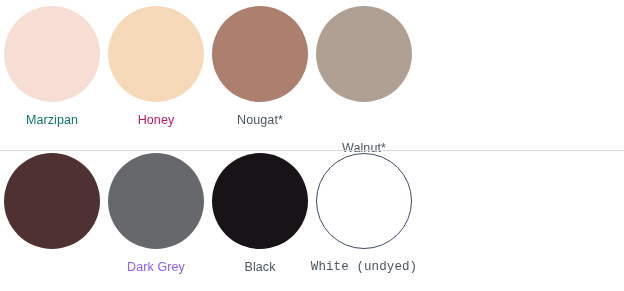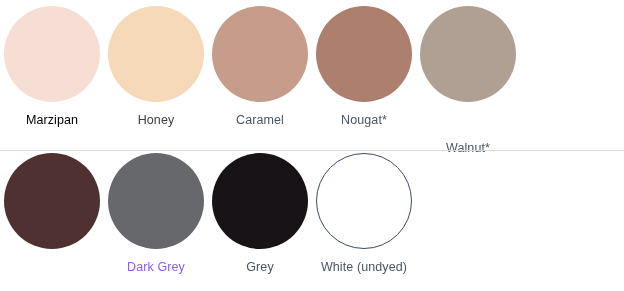--- a/index.html
+++ b/index.html
@@ -123,32 +123,28 @@
 </style>
 </head>
 <body style="background: rgb(255, 255, 255);">
 
 <div id="palette">
 
   <div class="swatch-row" id="row-top">
 
     <div class="swatch-cell">
       <div class="swatch-disc" style="background: rgb(246, 222, 212);"></div>
-      <div class="swatch-label" style="color: #000000;">Marzipan</div>
+      <div class="swatch-label" style="color: #0f766e;">Marzipan</div>
     </div>
 
     <div class="swatch-cell">
       <div class="swatch-disc" style="background: rgb(245, 217, 184);"></div>
-      <div class="swatch-label" style="color: #404040;">Honey</div>
+      <div class="swatch-label" style="color: #be185d;">Honey</div>
     </div>
 
-    <div class="swatch-cell">
-      <div class="swatch-disc" style="background: rgb(198, 156, 138);"></div>
-      <div class="swatch-label" style="color: rgb(74, 85, 96);">Caramel</div>
-    </div>
 
     <div class="swatch-cell">
       <div class="swatch-disc" style="background: rgb(173, 127, 110);"></div>
       <div class="swatch-label" style="color: rgb(74, 85, 96); text-align: right;">Nougat*</div>
     </div>
 
     <div class="swatch-cell">
       <div class="swatch-disc" style="background: rgb(176, 160, 148);"></div>
       <div class="swatch-label" style="color: rgb(74, 85, 96); margin-top: 39px;">Walnut*</div>
     </div>
@@ -164,24 +160,24 @@
     </div>
 
     <div class="swatch-cell">
       <div class="swatch-disc" style="background: rgb(102, 104, 108);"></div>
       <div class="swatch-label" style="color: #8b5cf6;">Dark Grey</div>
     </div>
 
 
     <div class="swatch-cell">
       <div class="swatch-disc" style="background: rgb(23, 19, 22);"></div>
-      <div class="swatch-label" style="color: rgb(74, 85, 96);">Grey</div>
+      <div class="swatch-label" style="color: rgb(74, 85, 96);">Black</div>
     </div>
 
     <div class="swatch-cell">
       <div class="swatch-disc outlined" style="background: rgb(255, 255, 255); border-color: rgb(62, 74, 99);"></div>
-      <div class="swatch-label" style="color: rgb(74, 85, 96);">White (undyed)</div>
+      <div class="swatch-label" style="color: rgb(74, 85, 96); font-family: Liberation Mono, monospace;">White (undyed)</div>
     </div>
 
 
   </div>
 
 </div>
 
 </body></html>

